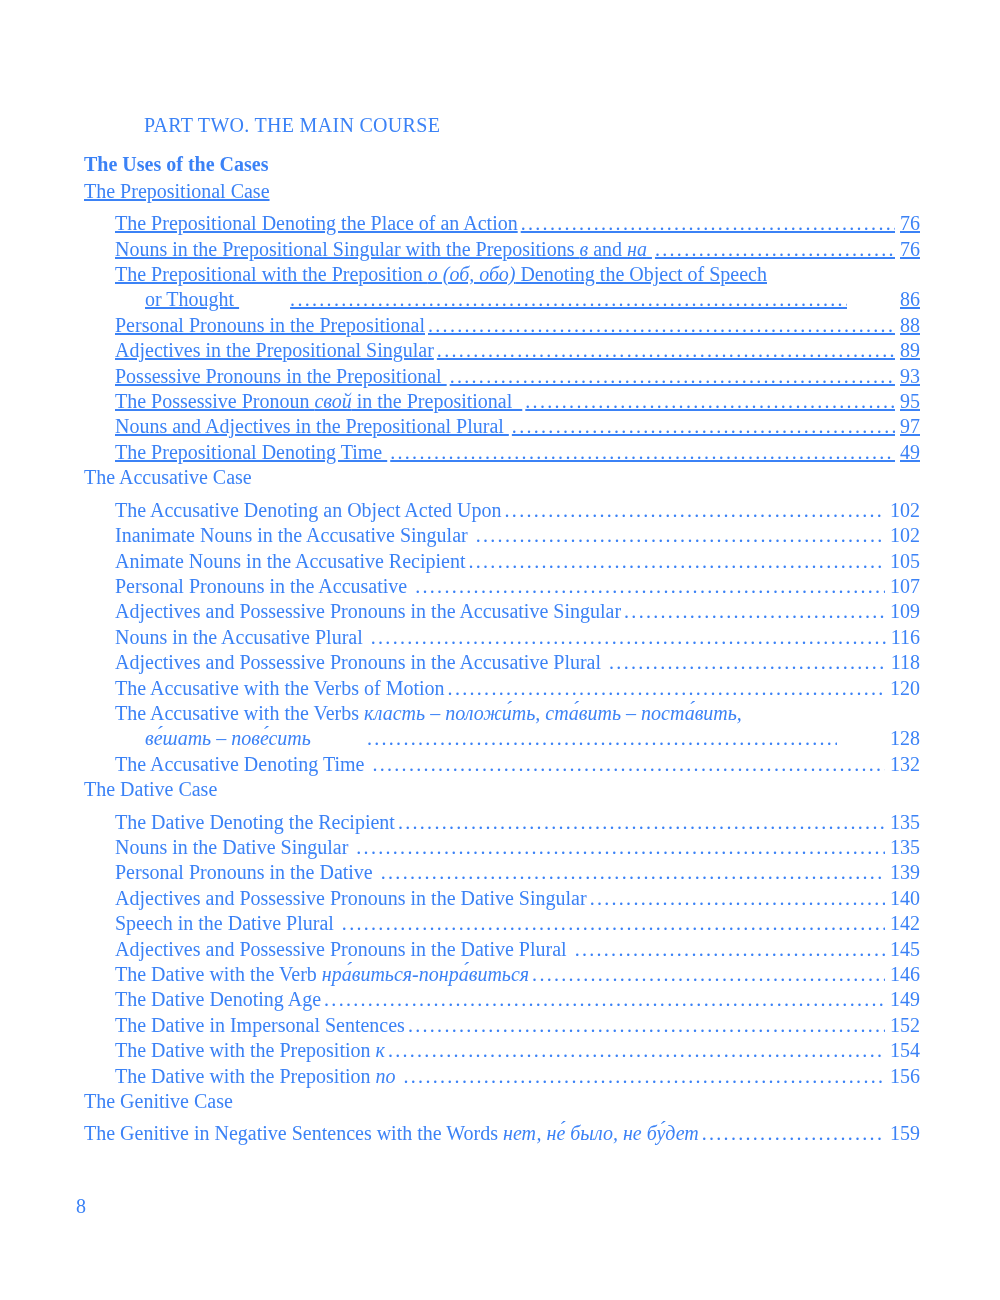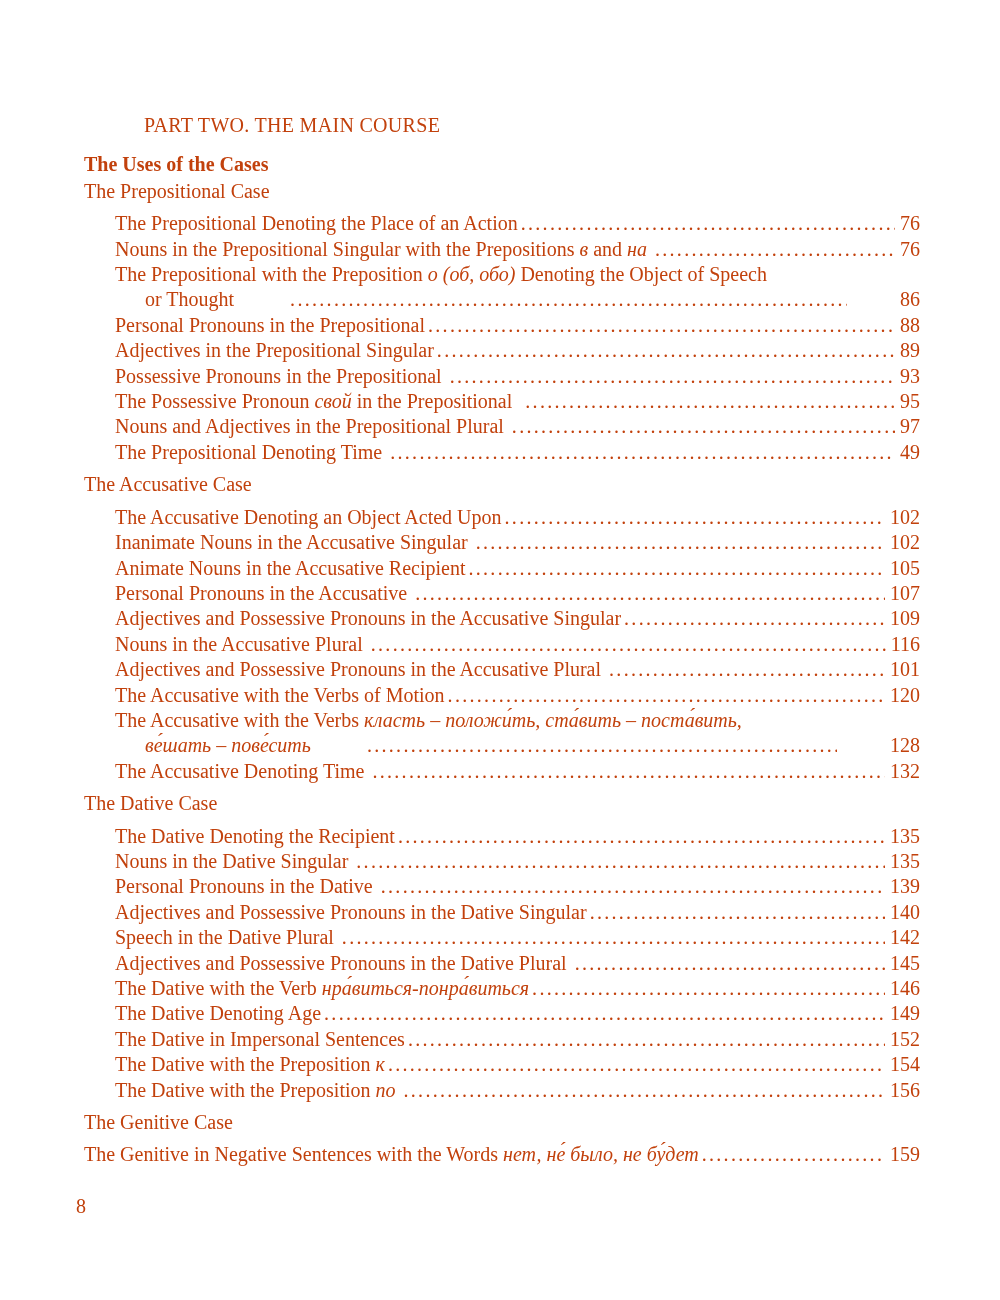--- a/index.html
+++ b/index.html
@@ -8,36 +8,36 @@
     background: #ffffff;
   }
   .page {
     position: relative;
     width: 1000px;
     height: 1300px;
     background: #ffffff;
     font-family: "Liberation Serif", "DejaVu Serif", serif;
     font-size: 20px;
     line-height: 25.4px;
-    color: #c2410c;
+    color: #3b82f6;
     overflow: hidden;
   }
   .content {
     padding: 113px 80px 0 84px;
   }
   .part-title {
     margin: 0 0 14px 60px;
     letter-spacing: 0.3px;
   }
   .section-title {
     font-weight: bold;
     margin: 3px 0 1px 0;
   }
-  .toc-group { margin-top: 7px; }
-  .toc-group:first-child { margin-top: 0; }
+  .toc-group { }
+  .toc-group:first-child { margin-top: 0; text-decoration: underline; }
   .group-heading { margin: 0 0 7px 0; }
   .row {
     display: flex;
     align-items: flex-start;
   }
   .ind0 { margin-left: 0; }
   .ind1 { margin-left: 31px; }
   .ind2 { margin-left: 61px; gap: 48px; }
   .t { white-space: pre; }
   .t .it { font-style: italic; }
@@ -147,21 +147,21 @@
             <span class="pg">109</span>
           </div>
           <div class="row ind1">
             <span class="t"><span>Nouns in the Accusative Plural </span></span>
             <span class="dots"></span>
             <span class="pg">116</span>
           </div>
           <div class="row ind1">
             <span class="t"><span>Adjectives and Possessive Pronouns in the Accusative Plural </span></span>
             <span class="dots"></span>
-            <span class="pg">101</span>
+            <span class="pg">118</span>
           </div>
           <div class="row ind1">
             <span class="t"><span>The Accusative with the Verbs of Motion</span></span>
             <span class="dots"></span>
             <span class="pg">120</span>
           </div>
           <div class="row ind1">
             <span class="t"><span>The Accusative with the Verbs </span><span class="it">класть – положи́ть, ста́вить – поста́вить,</span></span>
           </div>
           <div class="row ind2">

